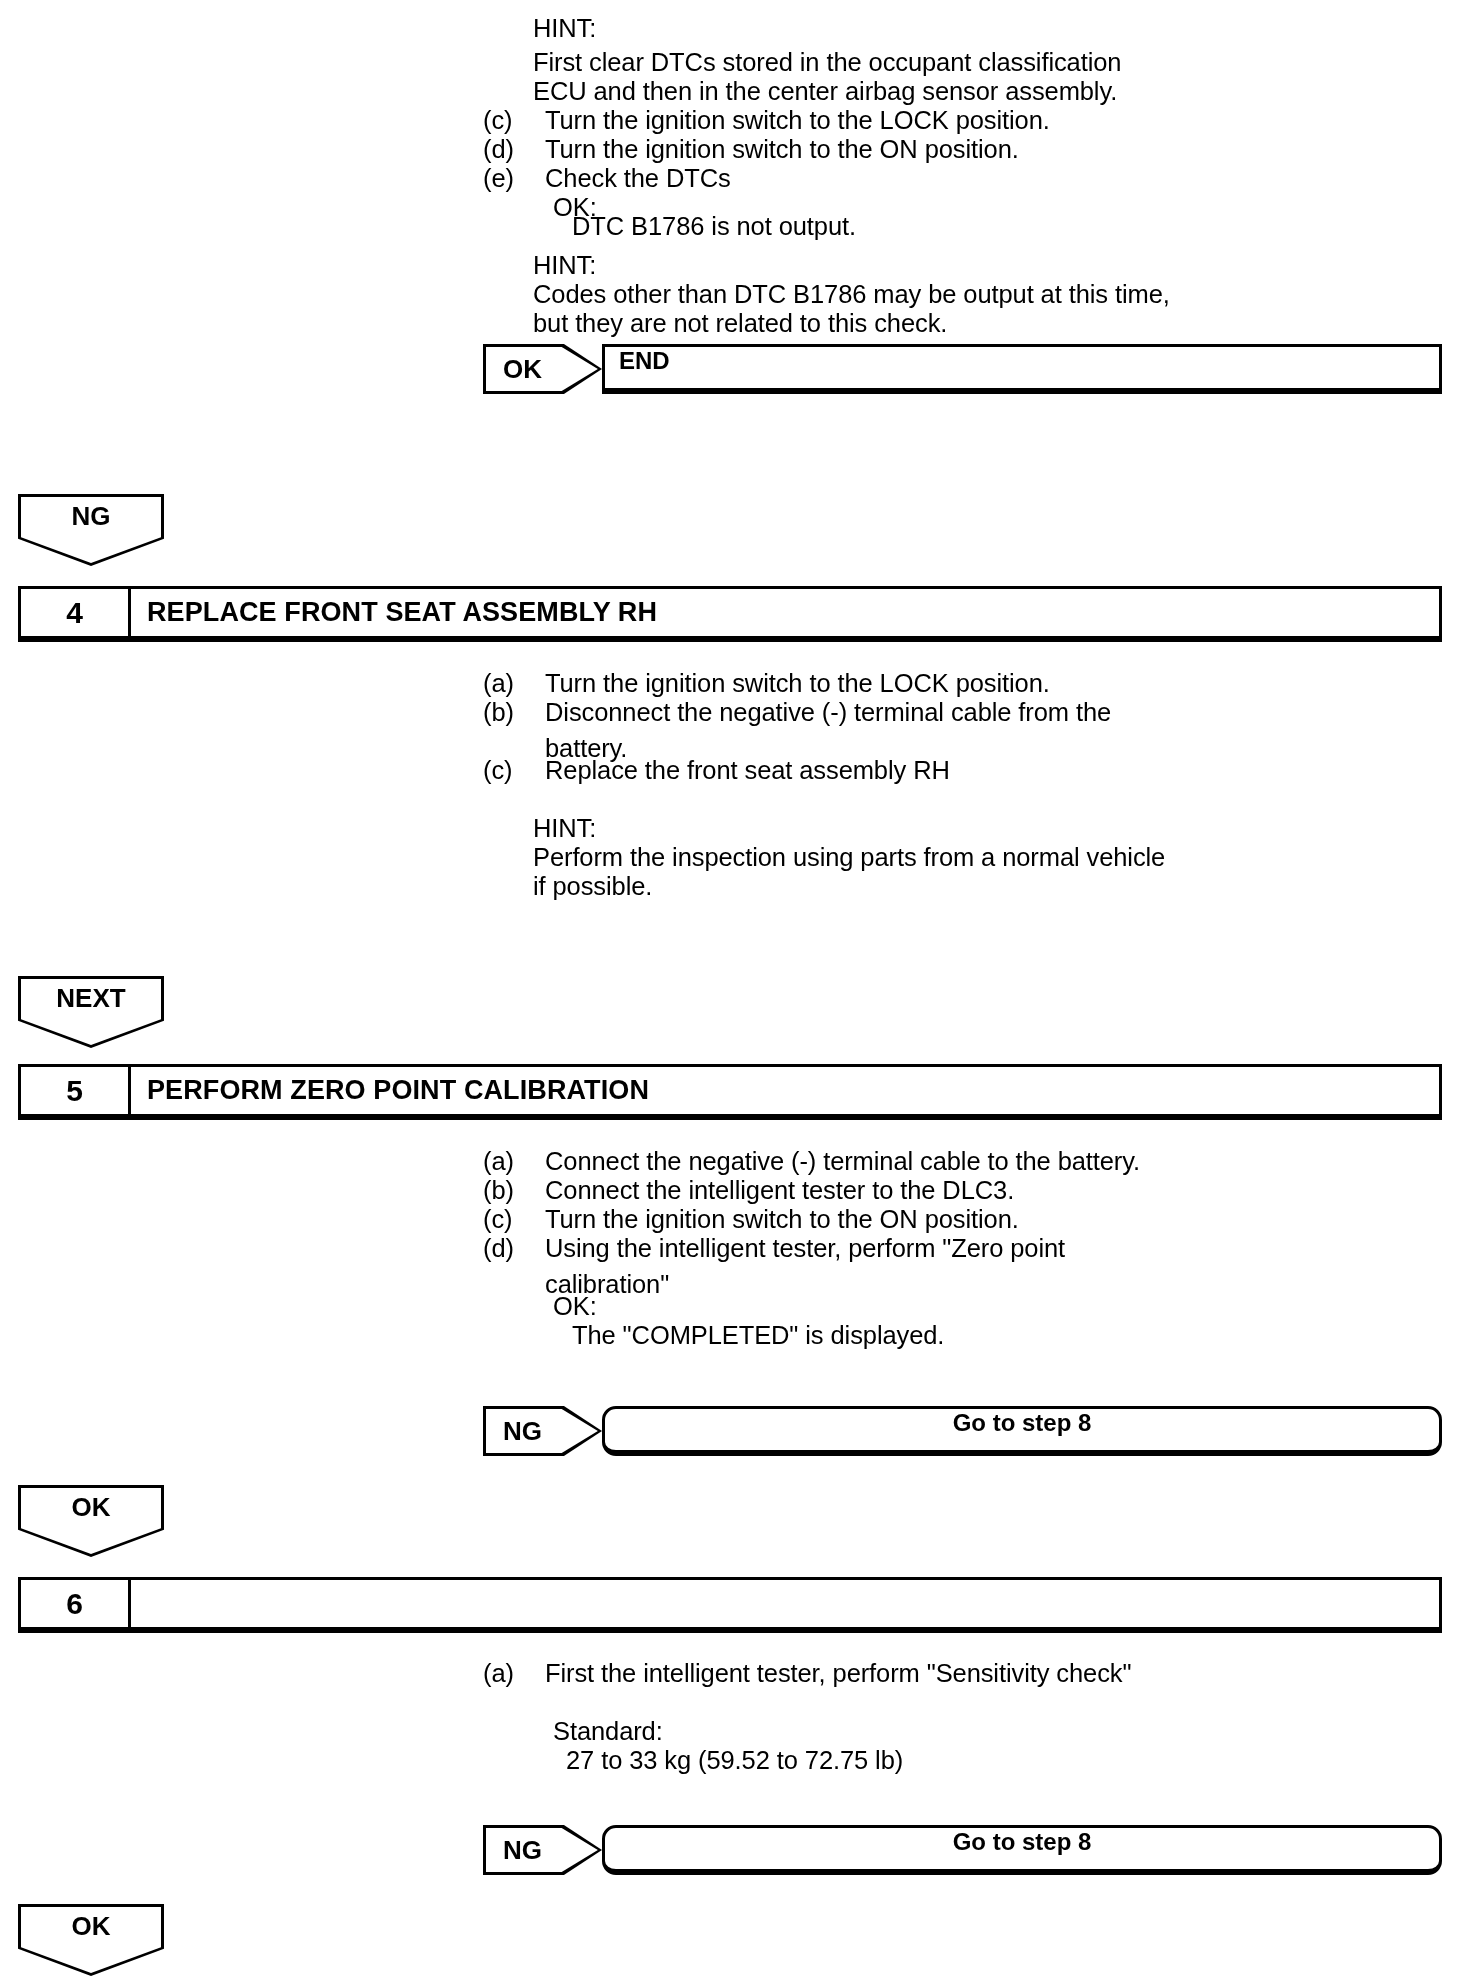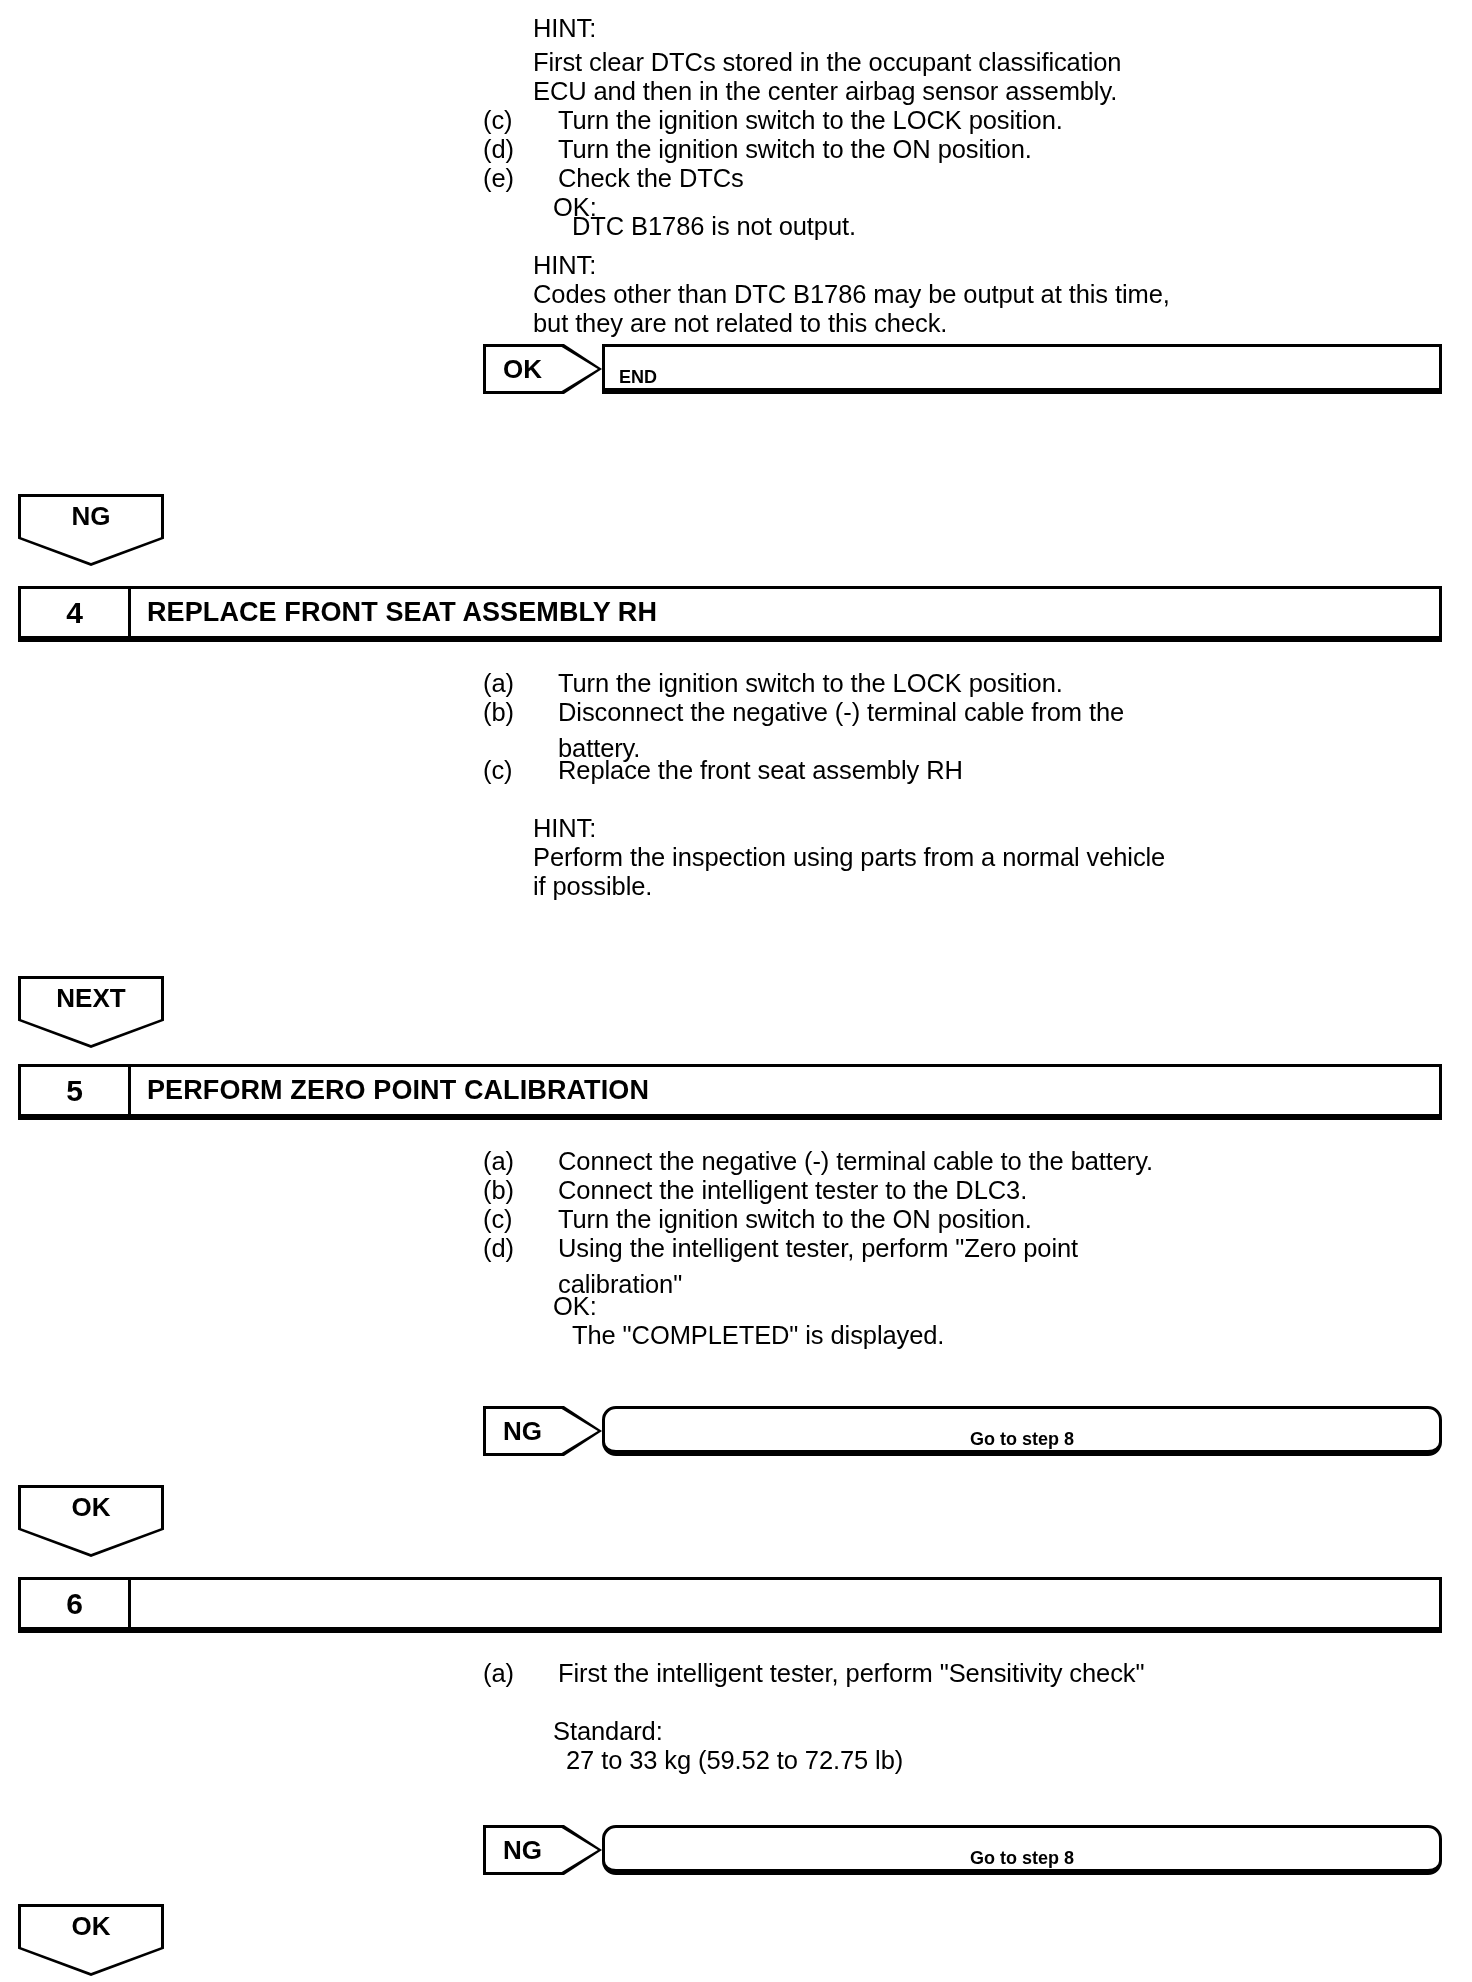--- a/index.html
+++ b/index.html
@@ -30,21 +30,21 @@
 
   
   .item {
     display: flex;
     align-items: flex-start;
   }
   .item-label {
     width: 62px;
     flex: 0 0 62px;
   }
-  .item-body { flex: 1 1 auto; margin-left: 13px; }
+  .item-body { flex: 1 1 auto; }
 
   
   .step-bar {
     position: absolute;
     left: 18px;
     width: 1424px;
     height: 56px;
     border: 3px solid #000;
     border-bottom-width: 6px;
     display: flex;
@@ -137,22 +137,22 @@
     z-index: 2;
     font-size: 26px;
     font-weight: bold;
   }
   .result-box {
     flex: 1 1 auto;
     border: 3px solid #000;
     border-bottom-width: 6px;
     background: #fff;
     display: flex;
-    align-items: flex-end;
-    font-size: 18px;
+    align-items: flex-start;
+    font-size: 24px;
     font-weight: bold;
   }
   .result-box.left-al { padding-left: 14px; }
   .result-box.center-al { justify-content: center; border-radius: 14px; }
 </style>
 </head>
 <body>
 
 <div class="txt-block" style="left:533px; top:10px;">HINT:</div>
 

